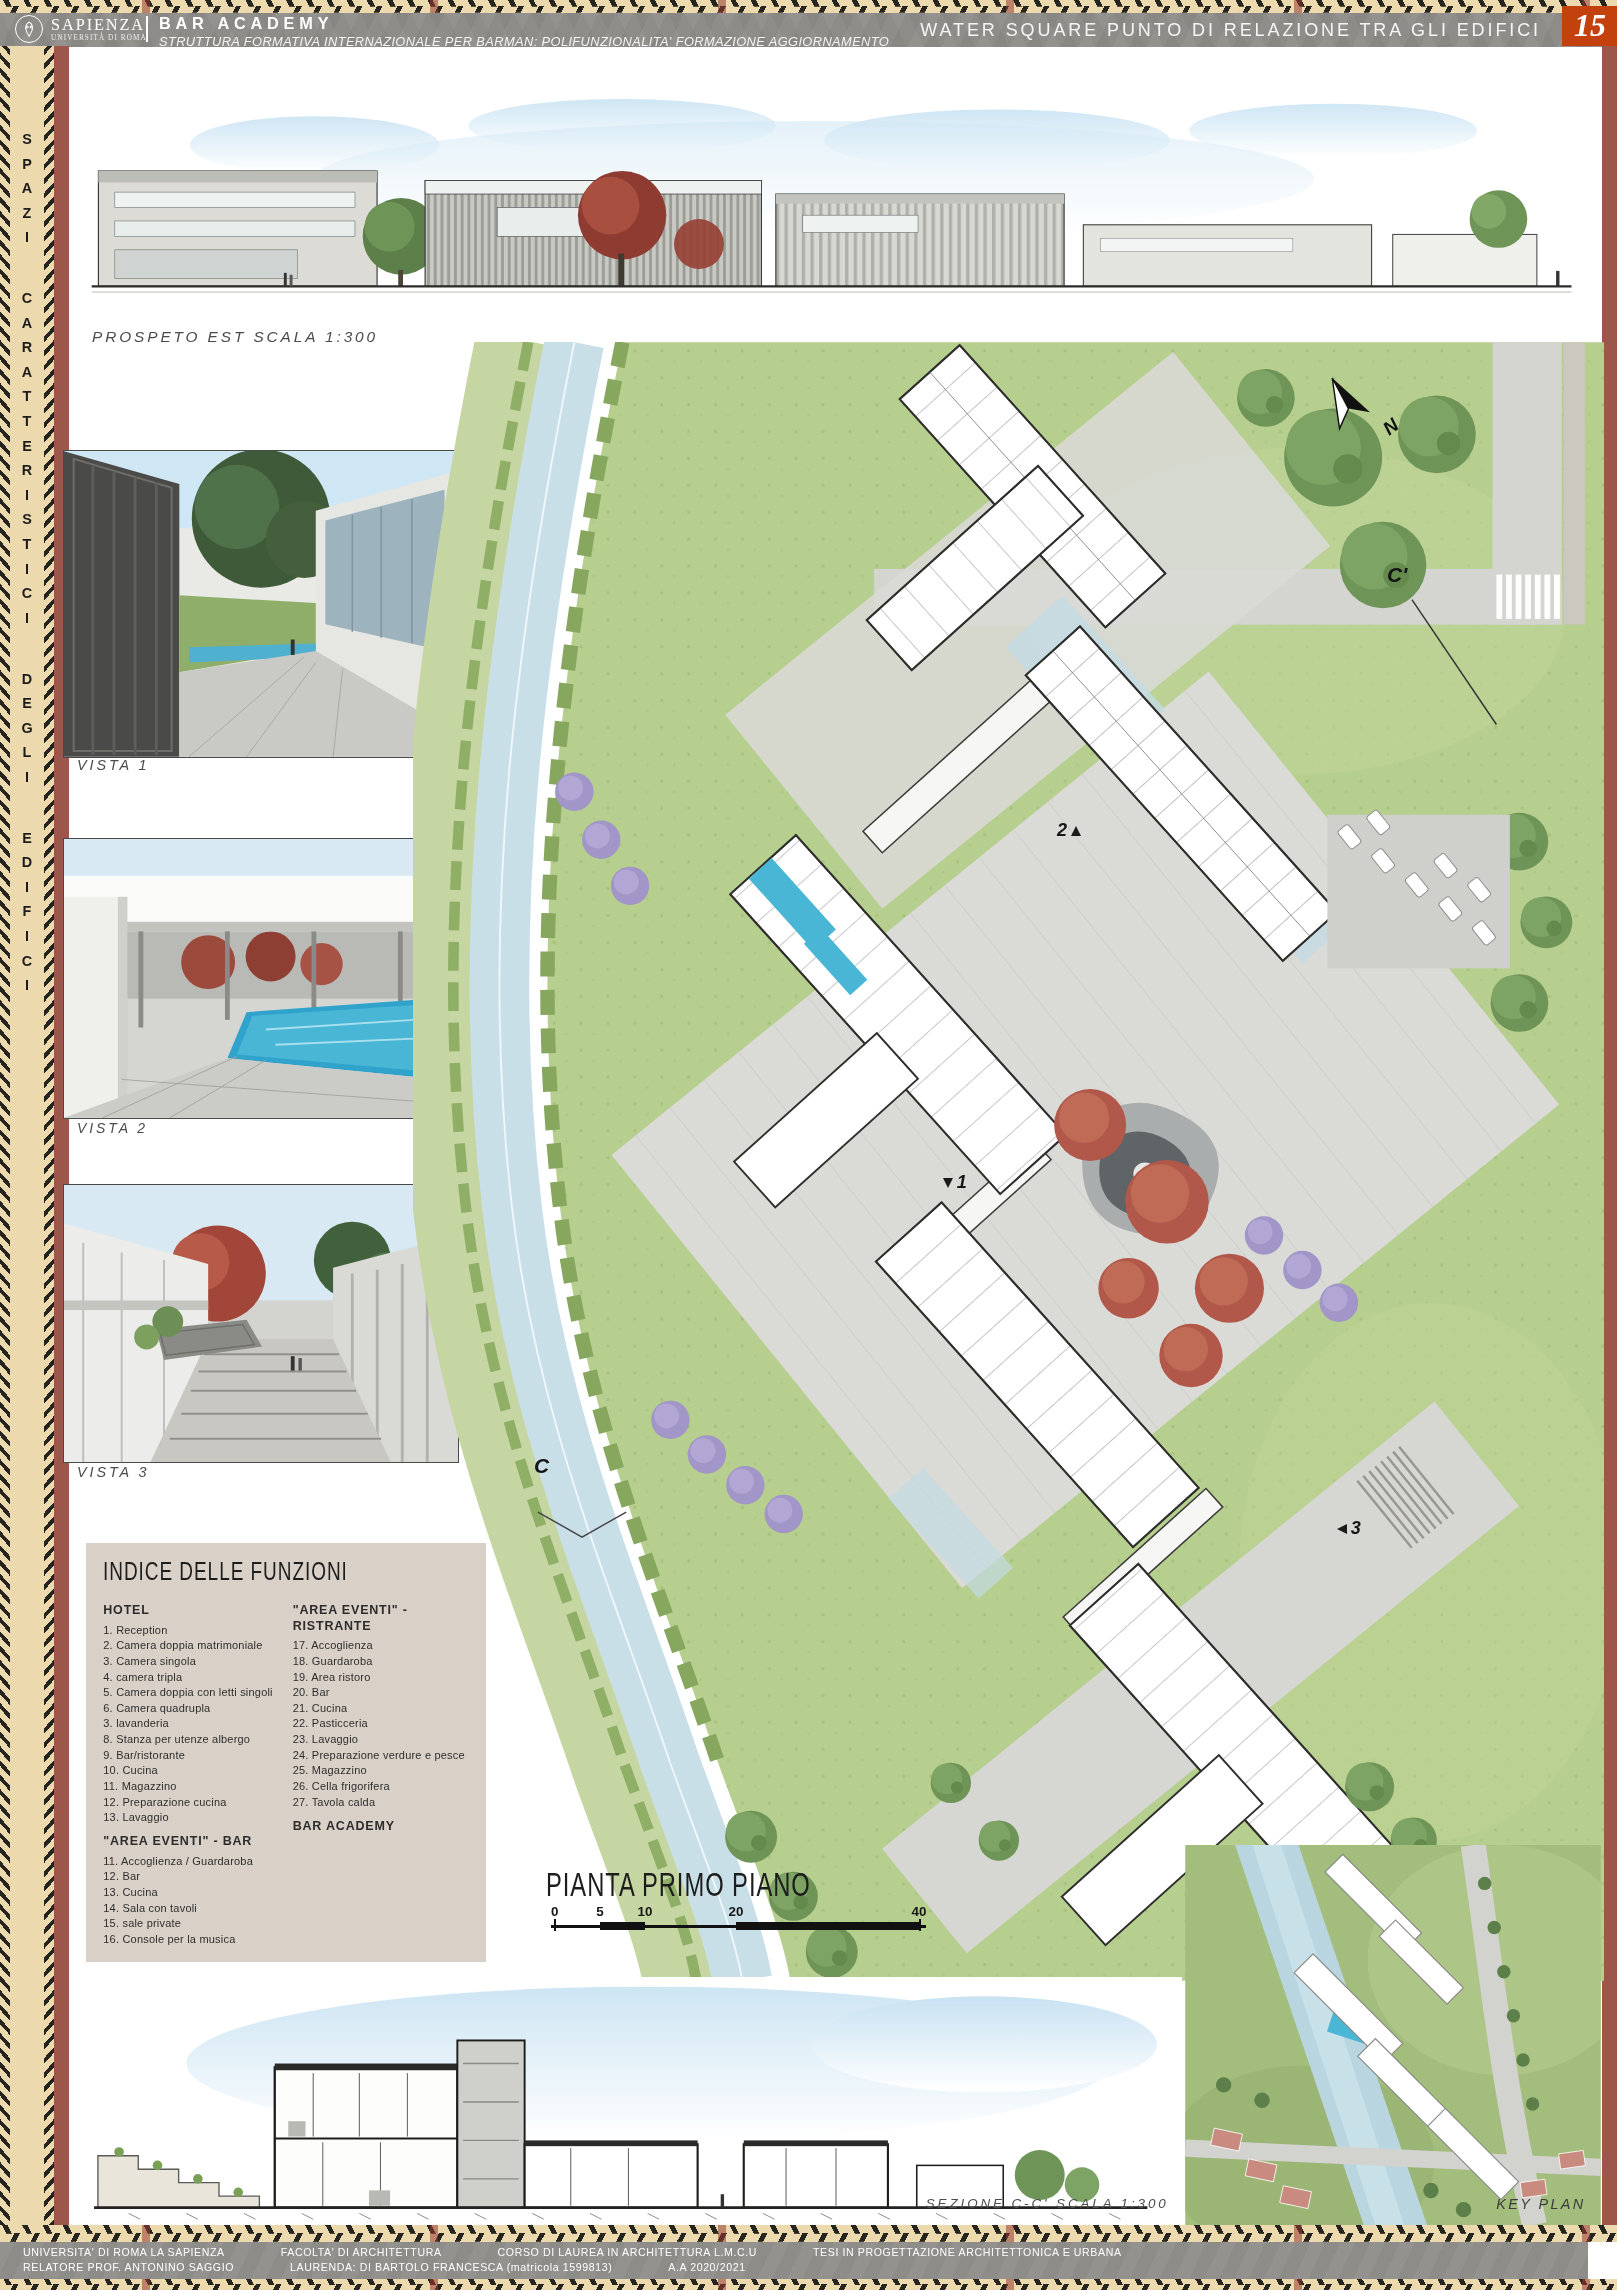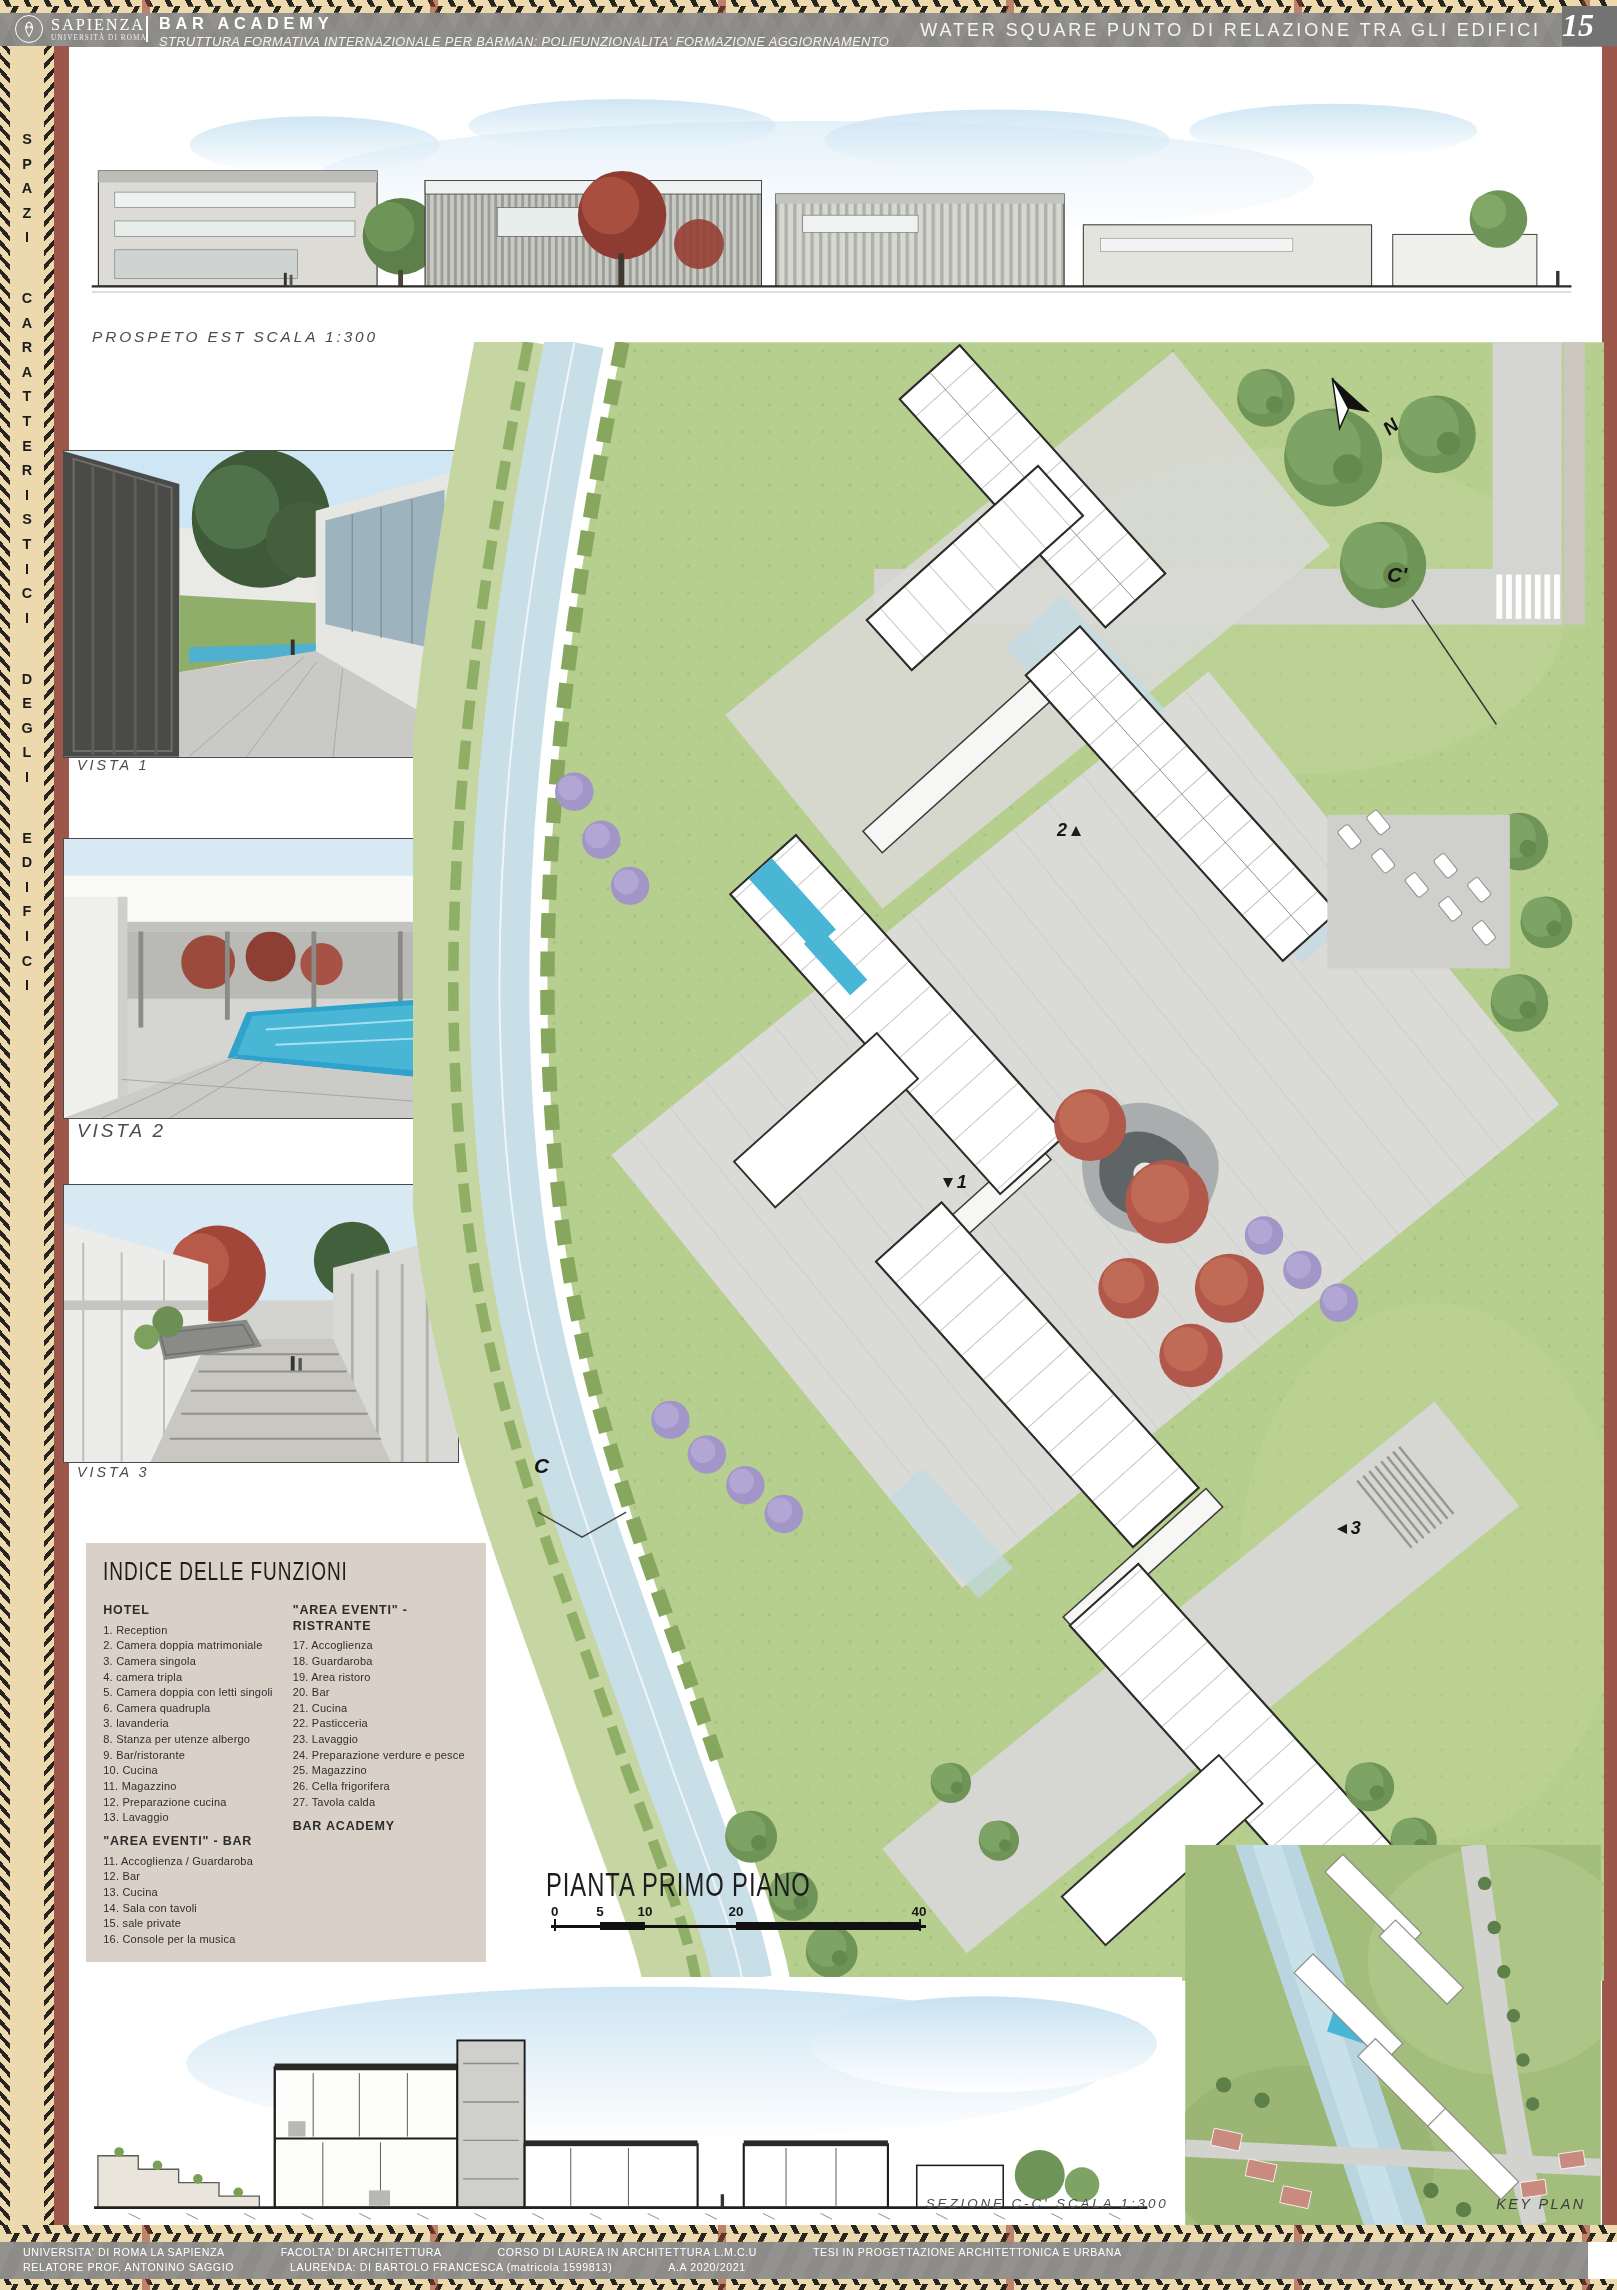--- a/index.html
+++ b/index.html
@@ -24,21 +24,21 @@
   .logo-wrap{display:flex;align-items:center;gap:7.7px;}
   .logo-circle{width:26px;height:26px;border:1.5px solid #fff;border-radius:50%;position:relative;flex:0 0 auto;}
   .logo-circle svg{position:absolute;inset:2.9px;}
   .logo-texts{line-height:1;}
   .logo-title{font-family:"Liberation Serif",serif;font-size:16.3px;letter-spacing:1.9px;color:#fff;}
   .logo-subtitle{font-family:"Liberation Serif",serif;font-size:7.2px;letter-spacing:1.1px;color:#eee;margin-top:1.9px;}
   .hdr-divider{background:#fff;}
   .main-title{font-size:16.3px;font-weight:600;letter-spacing:4.8px;color:#ffffff;}
   .hdr-subtitle{font-style:italic;font-size:13.4px;letter-spacing:0.4px;color:#f4f4f2;margin-top:1px;transform:scaleX(.96);transform-origin:left;}
   .right-title{font-size:18px;letter-spacing:2.9px;color:#f5f5f5;font-weight:400;white-space:nowrap;}
-  .page-num-box{background:#737373;display:flex;align-items:center;}
+  .page-num-box{background:#c2410c;display:flex;align-items:center;justify-content:center;}
   .page-num{font-family:"Liberation Serif",serif;font-style:italic;font-size:32px;color:#fff;font-weight:bold;}
   
   .sidebar{background:#ecd9ae;}
   .sidebar::before,.sidebar::after{content:"";position:absolute;top:0;bottom:0;width:9.6px;
     background:repeating-linear-gradient(48deg, #26241f 0 3.8px, rgba(0,0,0,0) 3.8px 9.6px);}
   .sidebar::before{left:0;}
   .sidebar::after{right:0;background:repeating-linear-gradient(-48deg, #26241f 0 3.8px, rgba(0,0,0,0) 3.8px 9.6px);}
   .vtext{writing-mode:vertical-rl;text-orientation:upright;font-size:14.4px;font-weight:bold;
          letter-spacing:8.6px;word-spacing:11.5px;color:#1d1c1a;}
   .maroon{background:#9d564a;}
@@ -230,21 +230,21 @@
           <line x1="220" y1="214" x2="400" y2="206"></line>
         </g>
       <polygon points="0,290 170,228 410,252 410,290" fill="#cbcbc7"></polygon>
       <g stroke="#a5a5a0" stroke-width="1">
           <line x1="40" y1="290" x2="180" y2="226"></line>
           <line x1="110" y1="290" x2="210" y2="230"></line>
           <line x1="60" y1="250" x2="410" y2="276"></line>
         </g>
     </svg>
   </div>
-  <div class="abs lbl" style="left:77px;top:1120px;font-size:19px;">VISTA 2</div>
+  <div class="abs lbl" style="left:77px;top:1120px;font-size:14px;">VISTA 2</div>
 
   <div class="abs vista-card" style="left:63px;top:1184px;width:394px;height:277px;">
     <svg width="394" height="277" viewBox="0 0 410 288">
       <rect width="410" height="288" fill="#d8e9f3"></rect>
       <rect y="120" width="410" height="168" fill="#d3d3cf"></rect>
       <circle cx="160" cy="92" r="50" fill="#a3463a"></circle>
         <circle cx="142" cy="80" r="30" fill="#b85a49"></circle>
       <circle cx="300" cy="78" r="40" fill="#41603c"></circle>
         <circle cx="335" cy="98" r="28" fill="#527449"></circle>
       <polygon points="0,40 150,82 150,288 0,288" fill="#ececea"></polygon>

